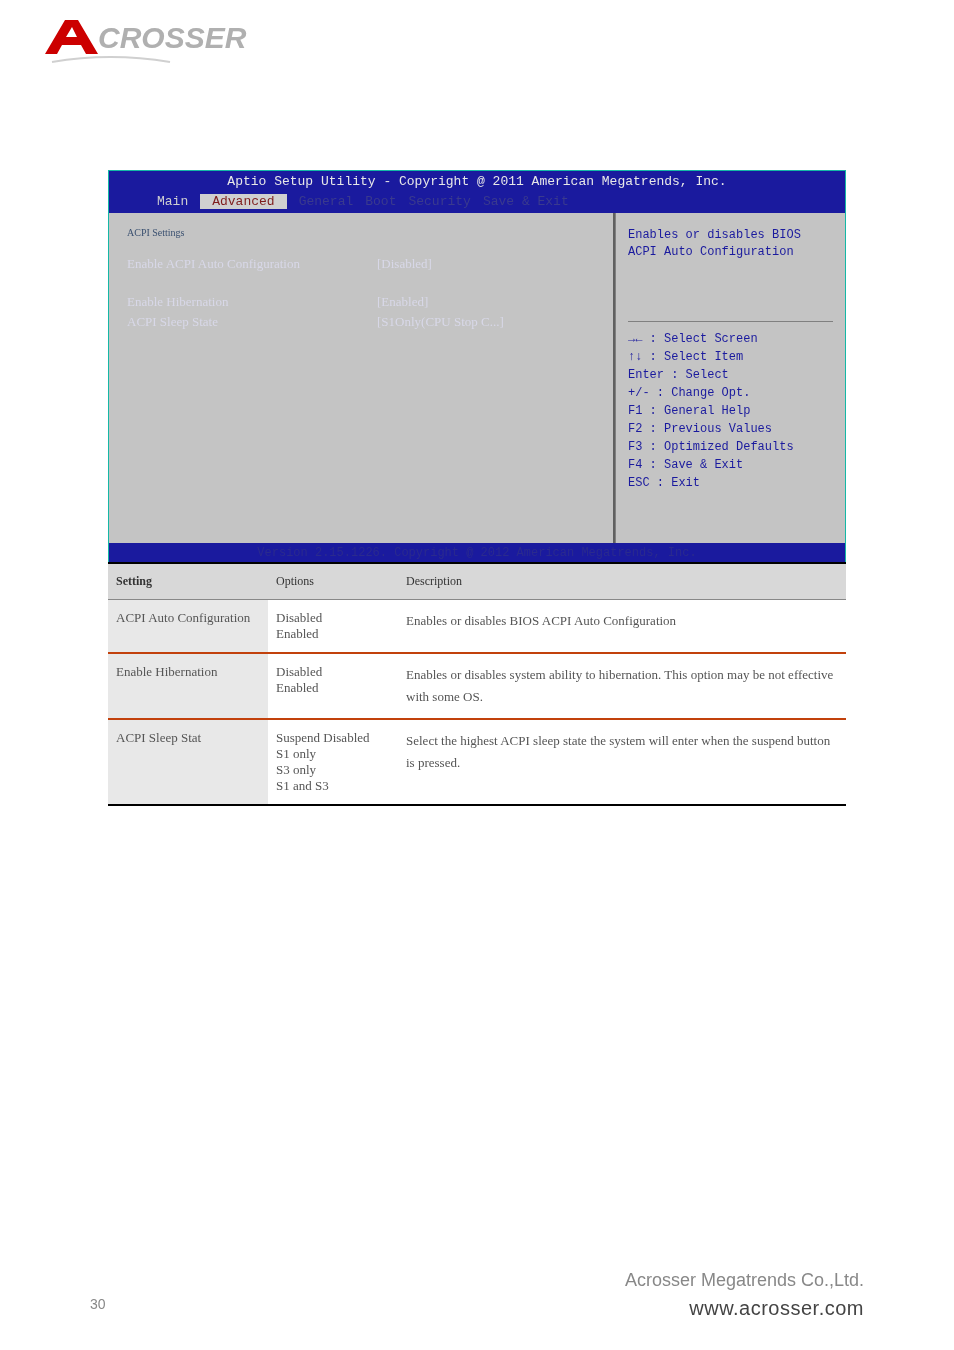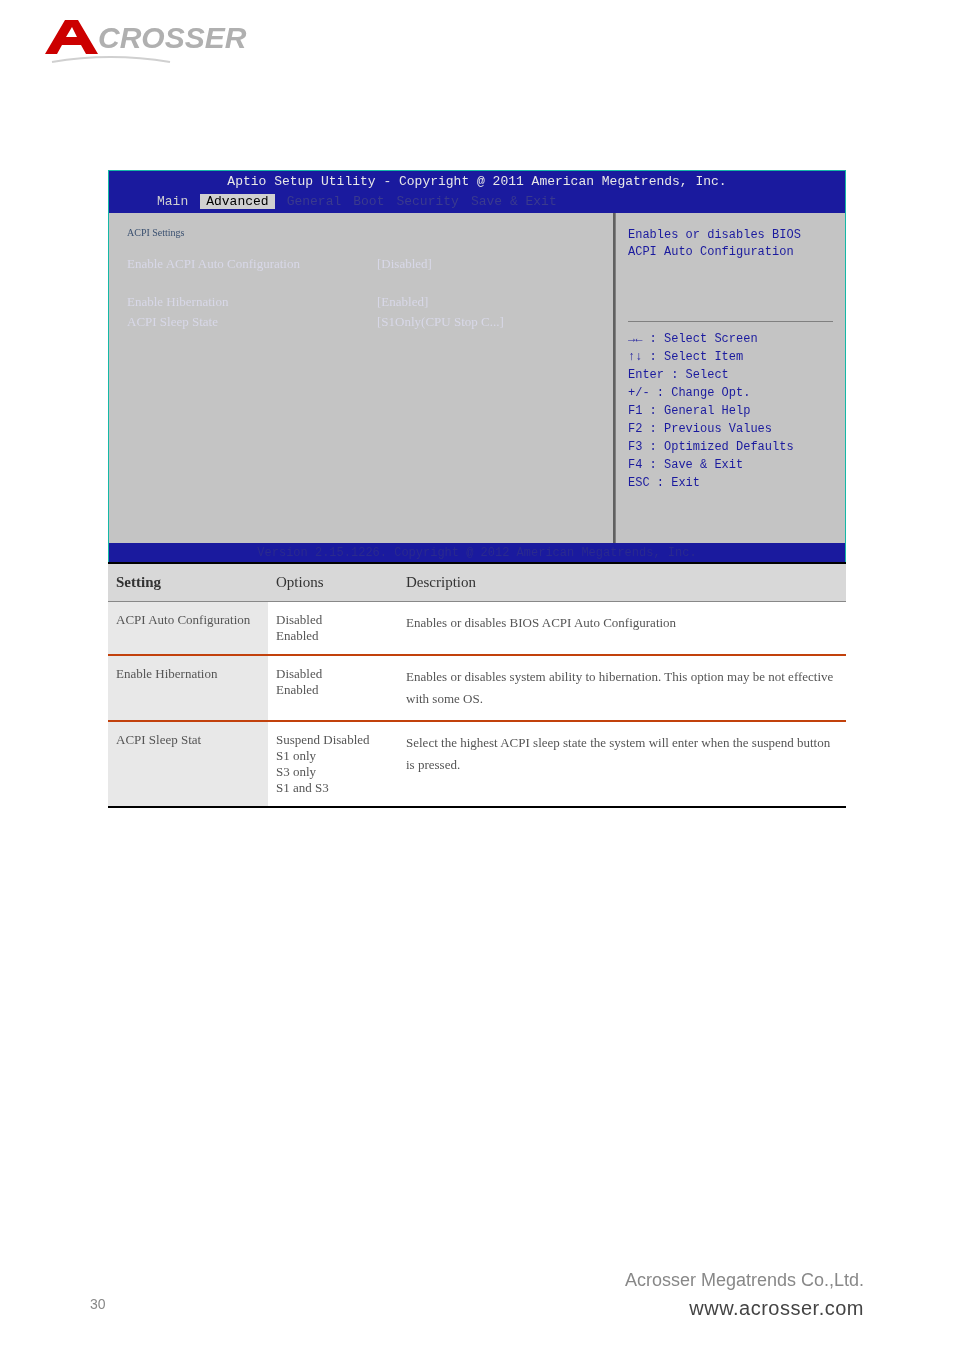--- a/index.html
+++ b/index.html
@@ -53,22 +53,22 @@
     .tab {
       color: #4a6a8a;
     }
     
     .tab.active-main {
       color: #d0d0d0;
     }
     
     .tab.active {
       background: #d0d0d0;
-      color: #000000;
-      padding: 0 6px;
+      color: #7f1d1d;
+      padding: 0 12px;
       text-align: center;
     }
     
     .tab-ghost {
       color: #3a3a8e;
     }
     
     .bios-body {
       background: #c4c4c4;
       display: flex;
@@ -161,21 +161,21 @@
       border-collapse: collapse;
     }
     
     .data-table th {
       background: #d8d8d8;
       border-top: 2px solid #000;
       border-bottom: 1px solid #888;
       padding: 10px 8px;
       text-align: left;
       font-family: 'Times New Roman', serif;
-      font-size: 15px;
+      font-size: 12px;
       font-weight: normal;
       color: #333;
     }
     
     .data-table th.bold {
       font-weight: bold;
     }
     
     .data-table td {
       border-bottom: 2px solid #c2410c;

